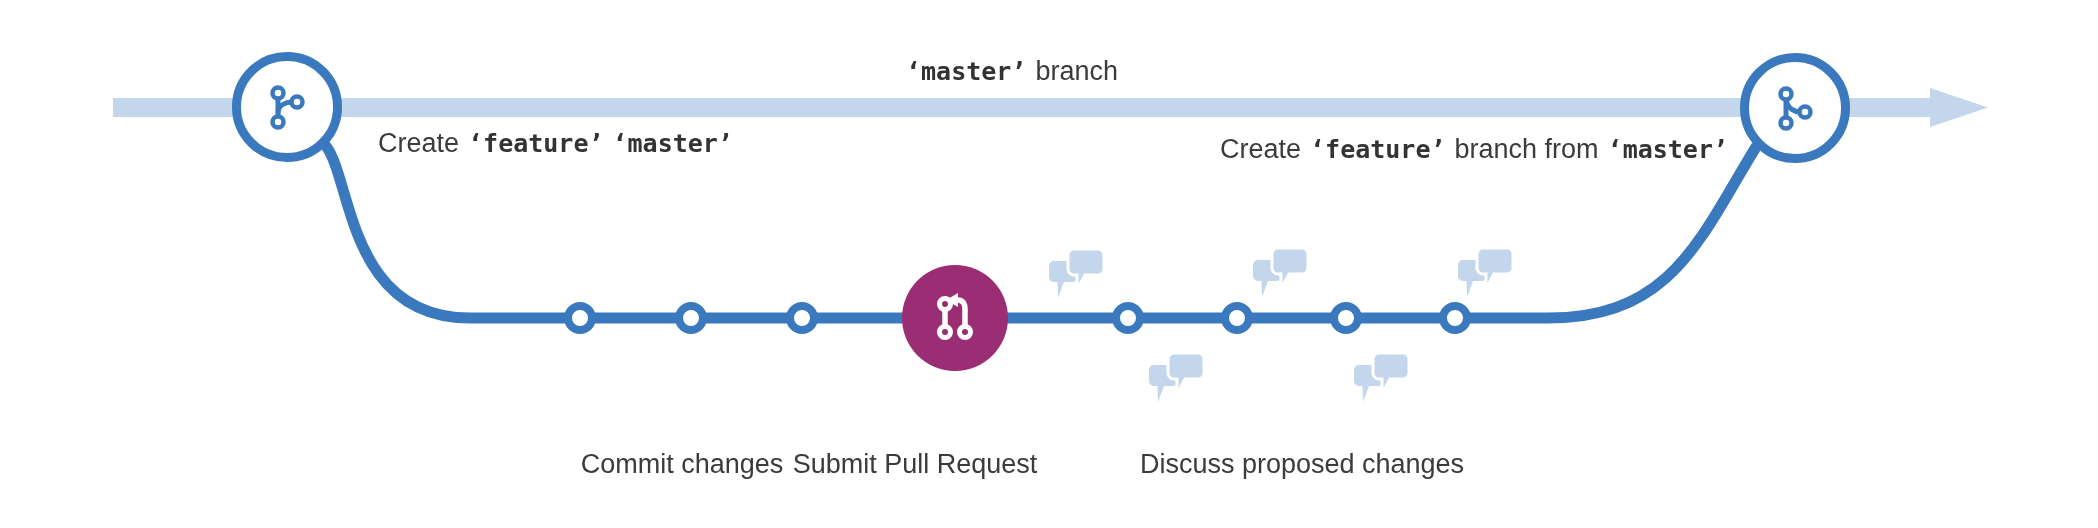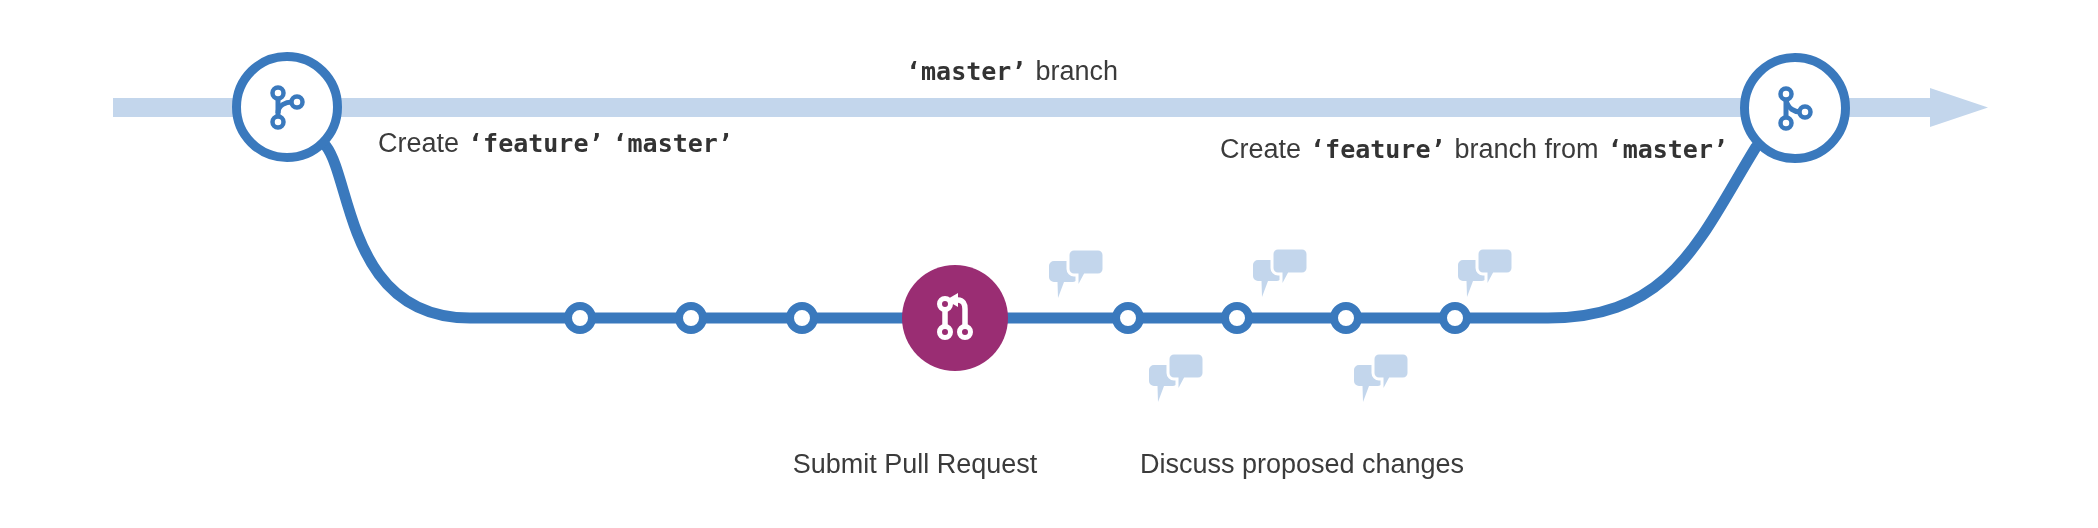--- a/index.html
+++ b/index.html
@@ -131,20 +131,23 @@
     <span class="code">‘master’</span>
   </div>
 
   <div class="lbl" style="left:1220px;top:134px">
     <span>Create</span>
     <span class="code">‘feature’</span>
     <span>branch from</span>
     <span class="code">‘master’</span>
   </div>
 
+  <div class="lbl centered" style="left:682px;top:449px">
+    <span>Commit changes</span>
+  </div>
   <div class="lbl centered" style="left:915px;top:449px">
     <span>Submit Pull Request</span>
   </div>
   <div class="lbl centered" style="left:1302px;top:449px">
     <span>Discuss proposed changes</span>
   </div>
 
 </div>
 
 </body></html>

